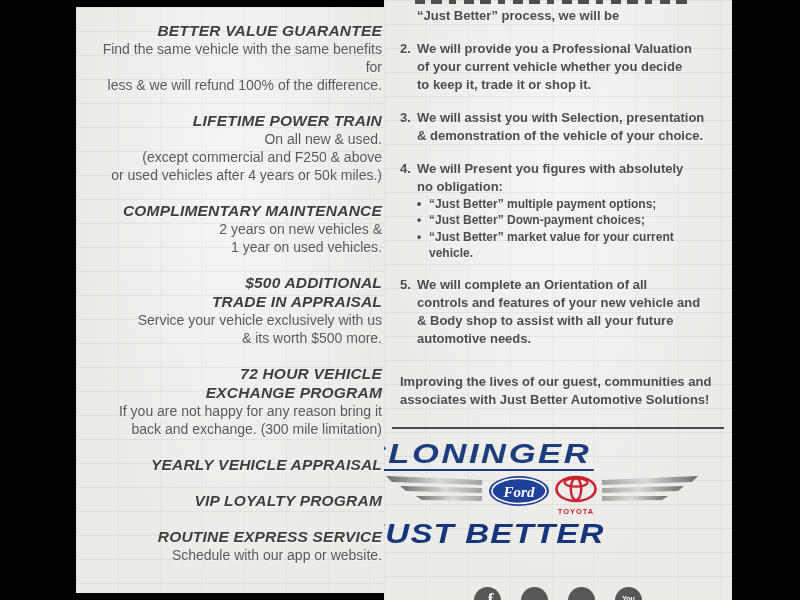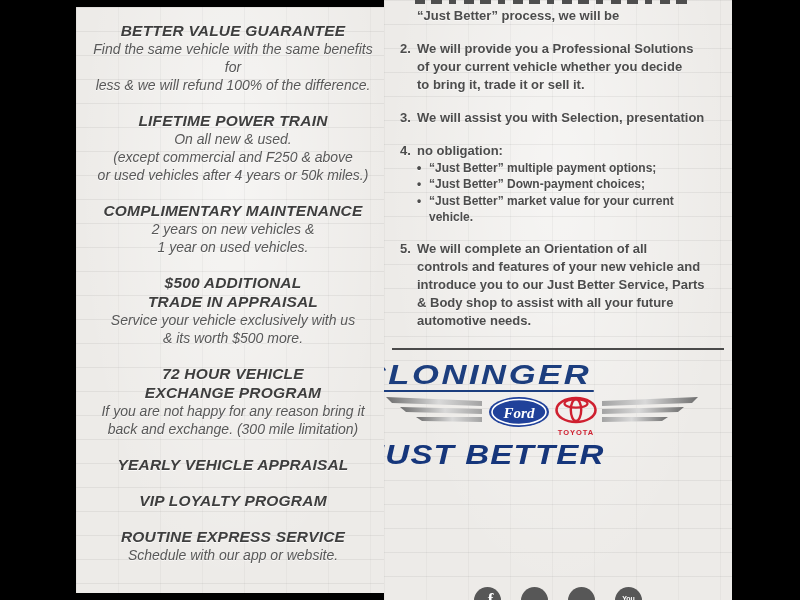--- a/index.html
+++ b/index.html
@@ -6,30 +6,30 @@
   body{width:800px;height:600px;position:relative;overflow:hidden;
        font-family:"Liberation Sans", sans-serif;}
   .panel{position:absolute;overflow:hidden;background-color:#edebe8;
     background-image:
       repeating-linear-gradient(to bottom, rgba(0,0,0,0.055) 0 1px, transparent 1px 24px),
       linear-gradient(90deg, rgba(0,0,0,0.035) 1px, transparent 1px),
       linear-gradient(90deg, rgba(0,0,0,0.03) 1px, transparent 1px),
       radial-gradient(ellipse at 50% 30%, rgba(255,255,255,0.5), rgba(255,255,255,0) 70%);
     background-size:auto, 84px 48px, 84px 48px, auto;
     background-position:0 0, 0 0, 42px 24px, 0 0;}
-  .panel-left{left:76px;top:7px;width:314px;height:586px;text-align:center;padding:0;}
+  .panel-left{left:76px;top:7px;width:314px;height:586px;text-align:right;padding:0;}
   .panel-right{left:384px;top:0;width:348px;height:600px;text-align:left;}
 
   
   .sec{margin:17px 8px 0 8px;}
   .sec.first{margin-top:14px;}
   .hline{font-style:italic;font-weight:bold;font-size:15.5px;line-height:19px;
          color:#3e3e3e;letter-spacing:0.2px;text-shadow:0 1px 0 rgba(255,255,255,0.75);}
   .bline{font-size:14px;line-height:18px;color:#585858;
-         text-shadow:0 1px 0 rgba(255,255,255,0.6);font-style:italic;}
+         text-shadow:0 1px 0 rgba(255,255,255,0.6);}
 
   
   .cutline{height:4px;margin:0 0 2px 31px;width:272px;
     background:repeating-linear-gradient(90deg,#4e4e4e 0 10px,transparent 10px 16px,
                #4e4e4e 16px 27px,transparent 27px 34px,#4e4e4e 34px 41px,transparent 41px 49px);}
   .step{position:relative;margin:15px 14px 0 16px;padding-left:17px;
         font-weight:bold;font-size:13px;line-height:18px;color:#4c4c4c;
         text-shadow:0 1px 0 rgba(255,255,255,0.55);}
   .step.partial{margin-top:3px;}
   .step .num{position:absolute;left:0;top:0;}
@@ -106,32 +106,34 @@
 <div class="panel panel-right">
   <div class="cutline"></div>
 
   <div class="step partial">
     <span class="num"></span>
     <div>“Just Better” process, we will be</div>
   </div>
 
   <div class="step">
     <span class="num">2.</span>
-    <div>We will provide you a Professional Solutions</div>
+    <div>We will provide you a Professional Valuation</div>
     <div>of your current vehicle whether you decide</div>
-    <div>to bring it, trade it or sell it.</div>
+    <div>to keep it, trade it or shop it.</div>
   </div>
 
   <div class="step">
     <span class="num">3.</span>
     <div>We will assist you with Selection, presentation</div>
+    <div>&amp; demonstration of the vehicle of your choice.</div>
   </div>
 
   <div class="step">
     <span class="num">4.</span>
+    <div>We will Present you figures with absolutely</div>
     <div>no obligation:</div>
     <div class="bullet">
       <span class="mark">•</span>
     </div>
     <div class="bullet">
       <span class="mark">•</span>
       <span>“Just Better” multiple payment options;</span>
     </div>
     <div class="bullet">
       <span class="mark">•</span>
@@ -140,25 +142,28 @@
     <div class="bullet">
       <span class="mark">•</span>
       <span>“Just Better” market value for your current vehicle.</span>
     </div>
   </div>
 
   <div class="step">
     <span class="num">5.</span>
     <div>We will complete an Orientation of all</div>
     <div>controls and features of your new vehicle and</div>
-    <div>introduce you to our Just Better Service, Parts</div>
     <div>&amp; Body shop to assist with all your future</div>
     <div>automotive needs.</div>
   </div>
 
+  <div class="closing">
+    <div>Improving the lives of our guest, communities and</div>
+    <div>associates with Just Better Automotive Solutions!</div>
+  </div>
 
   <div class="divider"></div>
 
   <div class="logo">
     <div><span class="dealer">CLONINGER</span></div>
     <div class="wings">
       <svg width="316" height="46" viewBox="0 0 316 46">
         <defs>
           <linearGradient id="wl" x1="0" y1="0" x2="1" y2="0">
             <stop offset="0" stop-color="#6e6e6e"></stop>

